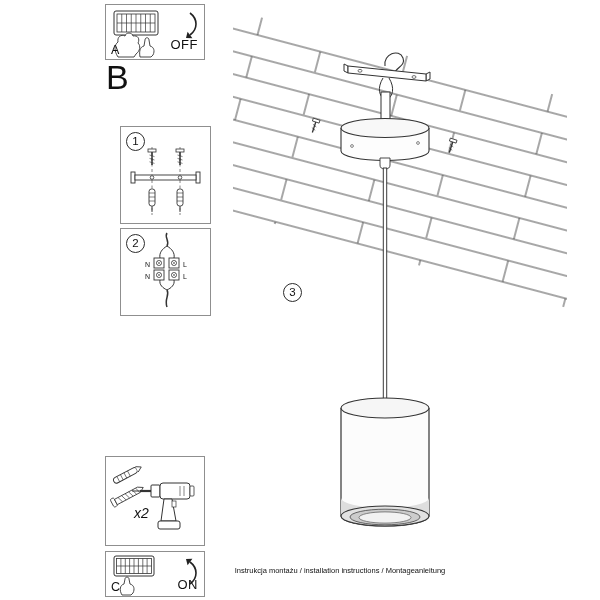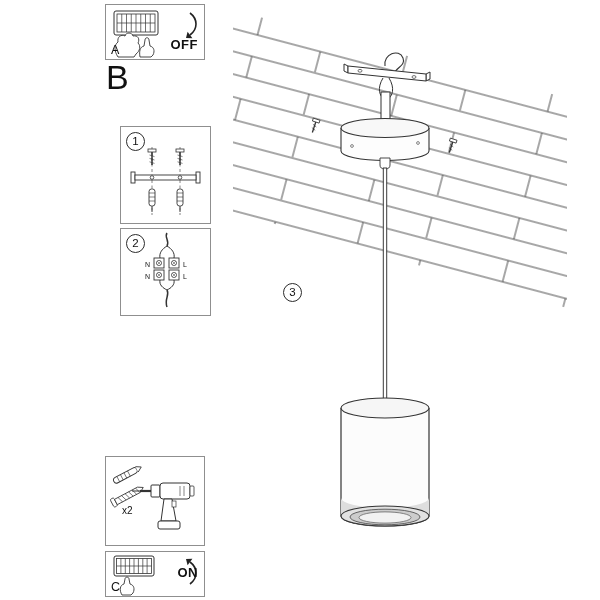--- a/index.html
+++ b/index.html
@@ -3,28 +3,28 @@
 <meta charset="utf-8">
 <style>
   html,body{margin:0;padding:0;background:#fff;}
   .sheet{position:relative;width:600px;height:600px;background:#ffffff;
          font-family:"Liberation Sans",sans-serif;color:#111;overflow:hidden;}
   .panel{position:absolute;border:1px solid #8f8f8f;background:#fff;box-sizing:border-box;}
   .panel svg{display:block;}
   .stepnum{position:absolute;width:17px;height:17px;border:1.5px solid #2b2b2b;border-radius:50%;
            font-size:11.5px;line-height:17px;text-align:center;background:#fff;}
   .corner-label{position:absolute;left:5px;bottom:2px;font-size:12.5px;}
-  .action-label{position:absolute;right:6px;bottom:7px;font-weight:bold;font-size:13px;letter-spacing:.5px;}
+  .action-label{position:absolute;right:6px;bottom:7px;font-weight:normal;font-size:13px;letter-spacing:.5px;}
   #b-heading{position:absolute;left:106px;top:58px;font-size:34px;font-weight:400;}
   #panel-a{left:105px;top:4px;width:100px;height:56px;}
   #panel-1{left:120px;top:126px;width:91px;height:98px;}
   #panel-2{left:120px;top:228px;width:91px;height:88px;}
   #panel-tools{left:105px;top:456px;width:100px;height:90px;}
   #panel-c{left:105px;top:551px;width:100px;height:46px;}
-  #screw-count{position:absolute;left:16px;top:48px;font-size:10px;}
+  #screw-count{position:absolute;left:28px;top:48px;font-size:14px;font-style:italic;}
   #illustration{position:absolute;left:215px;top:0;width:385px;height:560px;}
   #step-3{left:283px;top:283px;}
   #footer{position:absolute;left:215px;top:565px;width:250px;text-align:center;
           font-size:7.5px;line-height:1.55;color:#111;}
 </style>
 </head>
 <body>
 
 <div class="sheet">
 
@@ -200,19 +200,20 @@
       </g>
       <g>
         <path d="M16,43 C13,38 14,33 18,32 L19,27 C19,24.5 23,24.5 23,27 L24,32 C28,33 29,37 27,41 L25,43 Z" fill="#fff" stroke="#333" stroke-width=".9"></path>
       </g>
       <g>
         <path d="M84,32 C92,26 92,16 84,10" fill="none" stroke="#222" stroke-width="1.6"></path>
         <polygon points="80,7 86.4,6.8 81.6,13.2" fill="#222"></polygon>
       </g>
     </svg>
     <span class="corner-label">C</span>
-    <span class="action-label" style="bottom:16px;text-align:center;">ON</span>
+    <span class="action-label" style="bottom:4px;text-align:center;">ON</span>
   </div>
 
   <div id="footer">
+    <div>Instrukcja montażu / installation instructions / Montageanleitung</div>
   </div>
 
 </div>
 
 </body></html>

